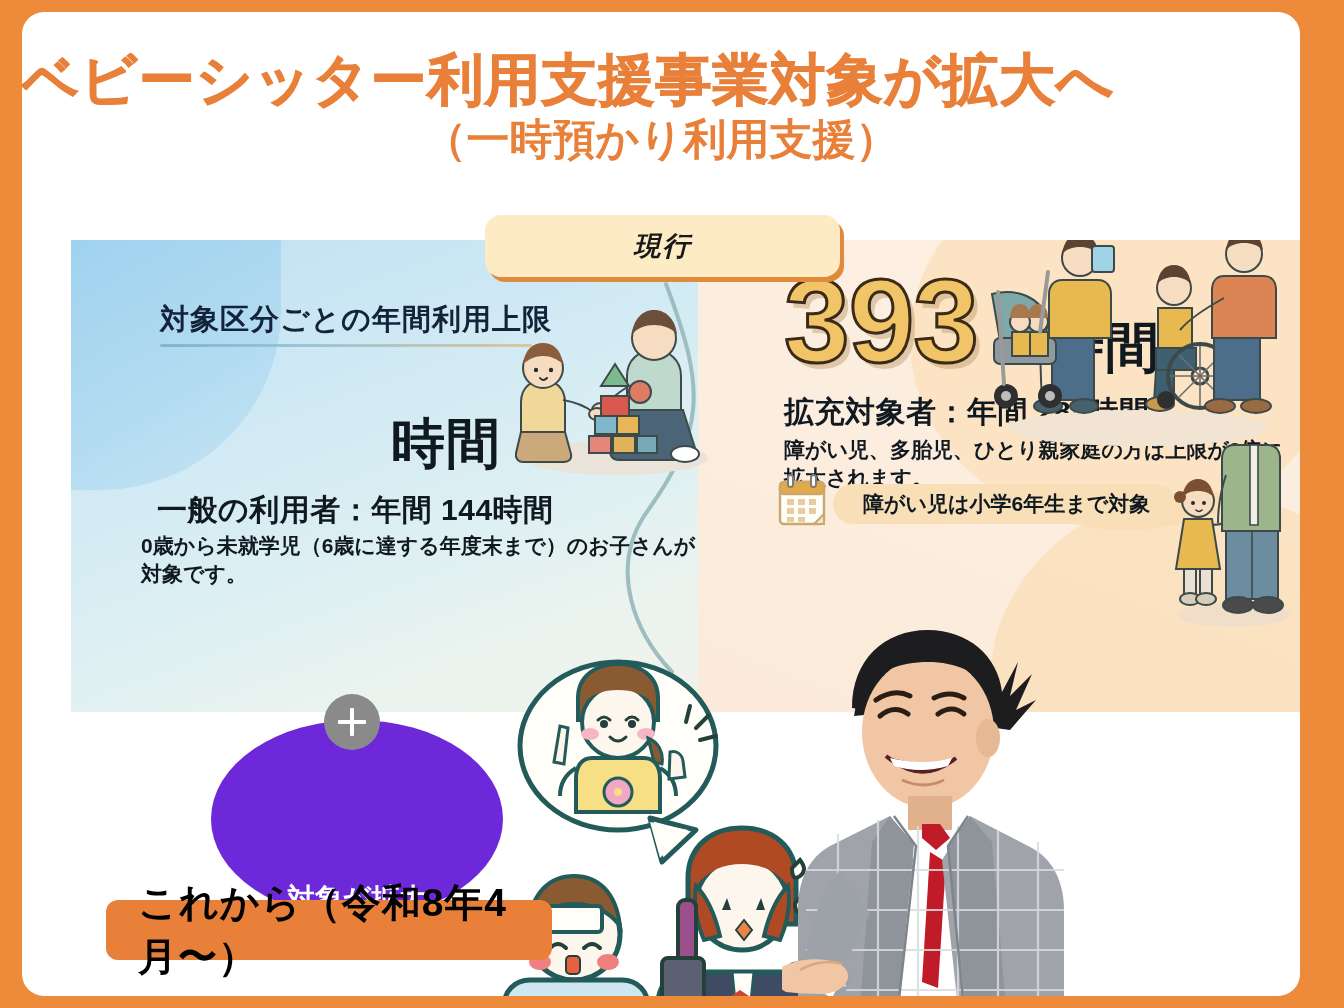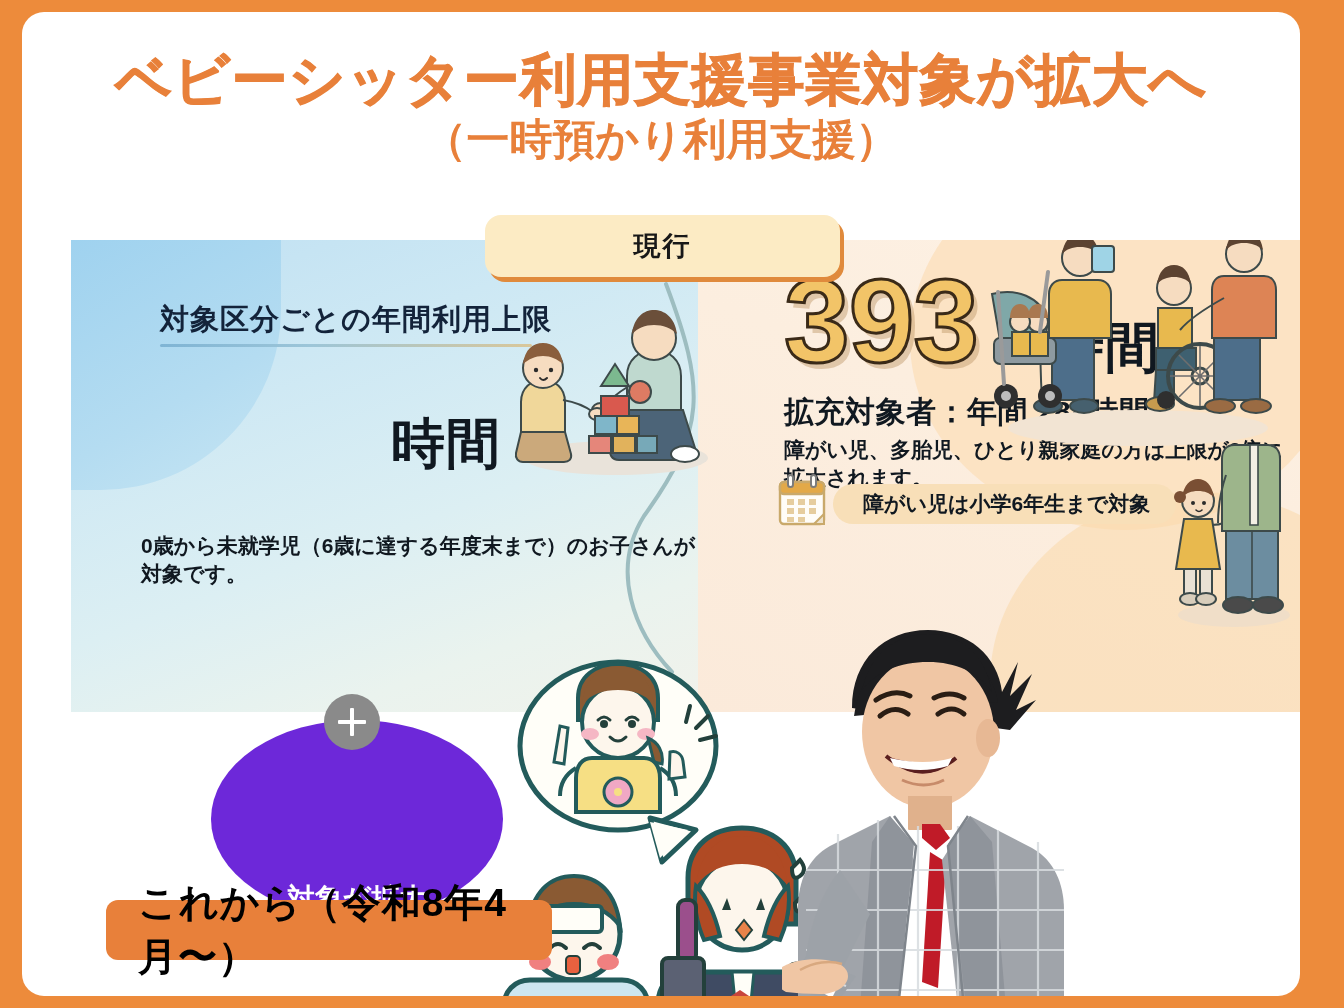--- a/index.html
+++ b/index.html
@@ -18,40 +18,40 @@
     width:1278px;height:984px;
     background:#ffffff;
     border-radius:22px;
     overflow:hidden;
   }
 
   
   .title-wrap{position:absolute;left:0;top:38px;width:1278px;}
   .title-main{
     font-size:56px;font-weight:bold;color:#E8803A;
-    letter-spacing:1px;text-align:center;line-height:1.08;
+    letter-spacing:1px;text-align:left;line-height:1.08;
     -webkit-text-stroke:1px #E8803A;
     white-space:nowrap;
   }
   .title-sub{
     font-size:43px;font-weight:bold;color:#E8803A;
     text-align:center;line-height:1.1;margin-top:6px;
     white-space:nowrap;
   }
 
   
   .genko-badge{
     position:absolute;left:463px;top:203px;width:355px;height:62px;
     background:#FCEBC4;
     border-radius:16px;
     box-shadow:4px 5px 0 0 #E08A3C;
     display:flex;align-items:center;justify-content:center;
     z-index:40;
   }
-  .genko-badge span{font-size:27px;font-weight:bold;color:#181818;letter-spacing:2px;}
+  .genko-badge span{font-size:27px;font-weight:bold;color:#181818;letter-spacing:2px;font-style:italic;}
 
   
   .panel{
     position:absolute;left:36px;top:228px;width:1242px;height:472px;
     overflow:hidden;
   }
   .panel-left{
     position:absolute;left:0;top:0;width:640px;height:472px;
     background:linear-gradient(160deg,#BFE0F2 0%,#CDE8F4 28%,#DCEFF3 58%,#EAF3EE 80%,#F1F2EB 100%);
     margin-left:13px;
@@ -190,20 +190,21 @@
     <div class="panel">
 
       <div class="panel-left">
         <div class="corner"></div>
 
         <div class="lheading">対象区分ごとの年間利用上限</div>
         <div class="lheading-rule"></div>
 
         <div class="unit144">時間</div>
 
+        <div class="lrow1">一般の利用者：年間 144時間</div>
         <div class="lrow2">0歳から未就学児（6歳に達する年度末まで）のお子さんが対象です。</div>
 
         <svg class="illus" style="left:430px;top:50px;" width="210" height="190" viewBox="0 0 210 190">
           <ellipse cx="115" cy="168" rx="92" ry="17" fill="#E9E3DA"></ellipse>
 
           <path d="M126 86c0-16 12-26 27-26s27 10 27 26v36h-54z" fill="#BFD9CF" stroke="#3D4A4A" stroke-width="2"></path>
           <circle cx="153" cy="48" r="22" fill="#F6DCC0" stroke="#3D4A4A" stroke-width="2"></circle>
           <path d="M131 44c2-17 12-24 22-24s21 7 23 24c-6-6-14-9-23-9s-16 3-22 9z" fill="#6B4F3A"></path>
           <path d="M126 120h56l12 38c2 7-3 12-10 12h-66c-7 0-11-6-8-13z" fill="#4C6478" stroke="#3D4A4A" stroke-width="2"></path>
           <ellipse cx="184" cy="164" rx="14" ry="8" fill="#fff" stroke="#3D4A4A" stroke-width="2"></ellipse>

